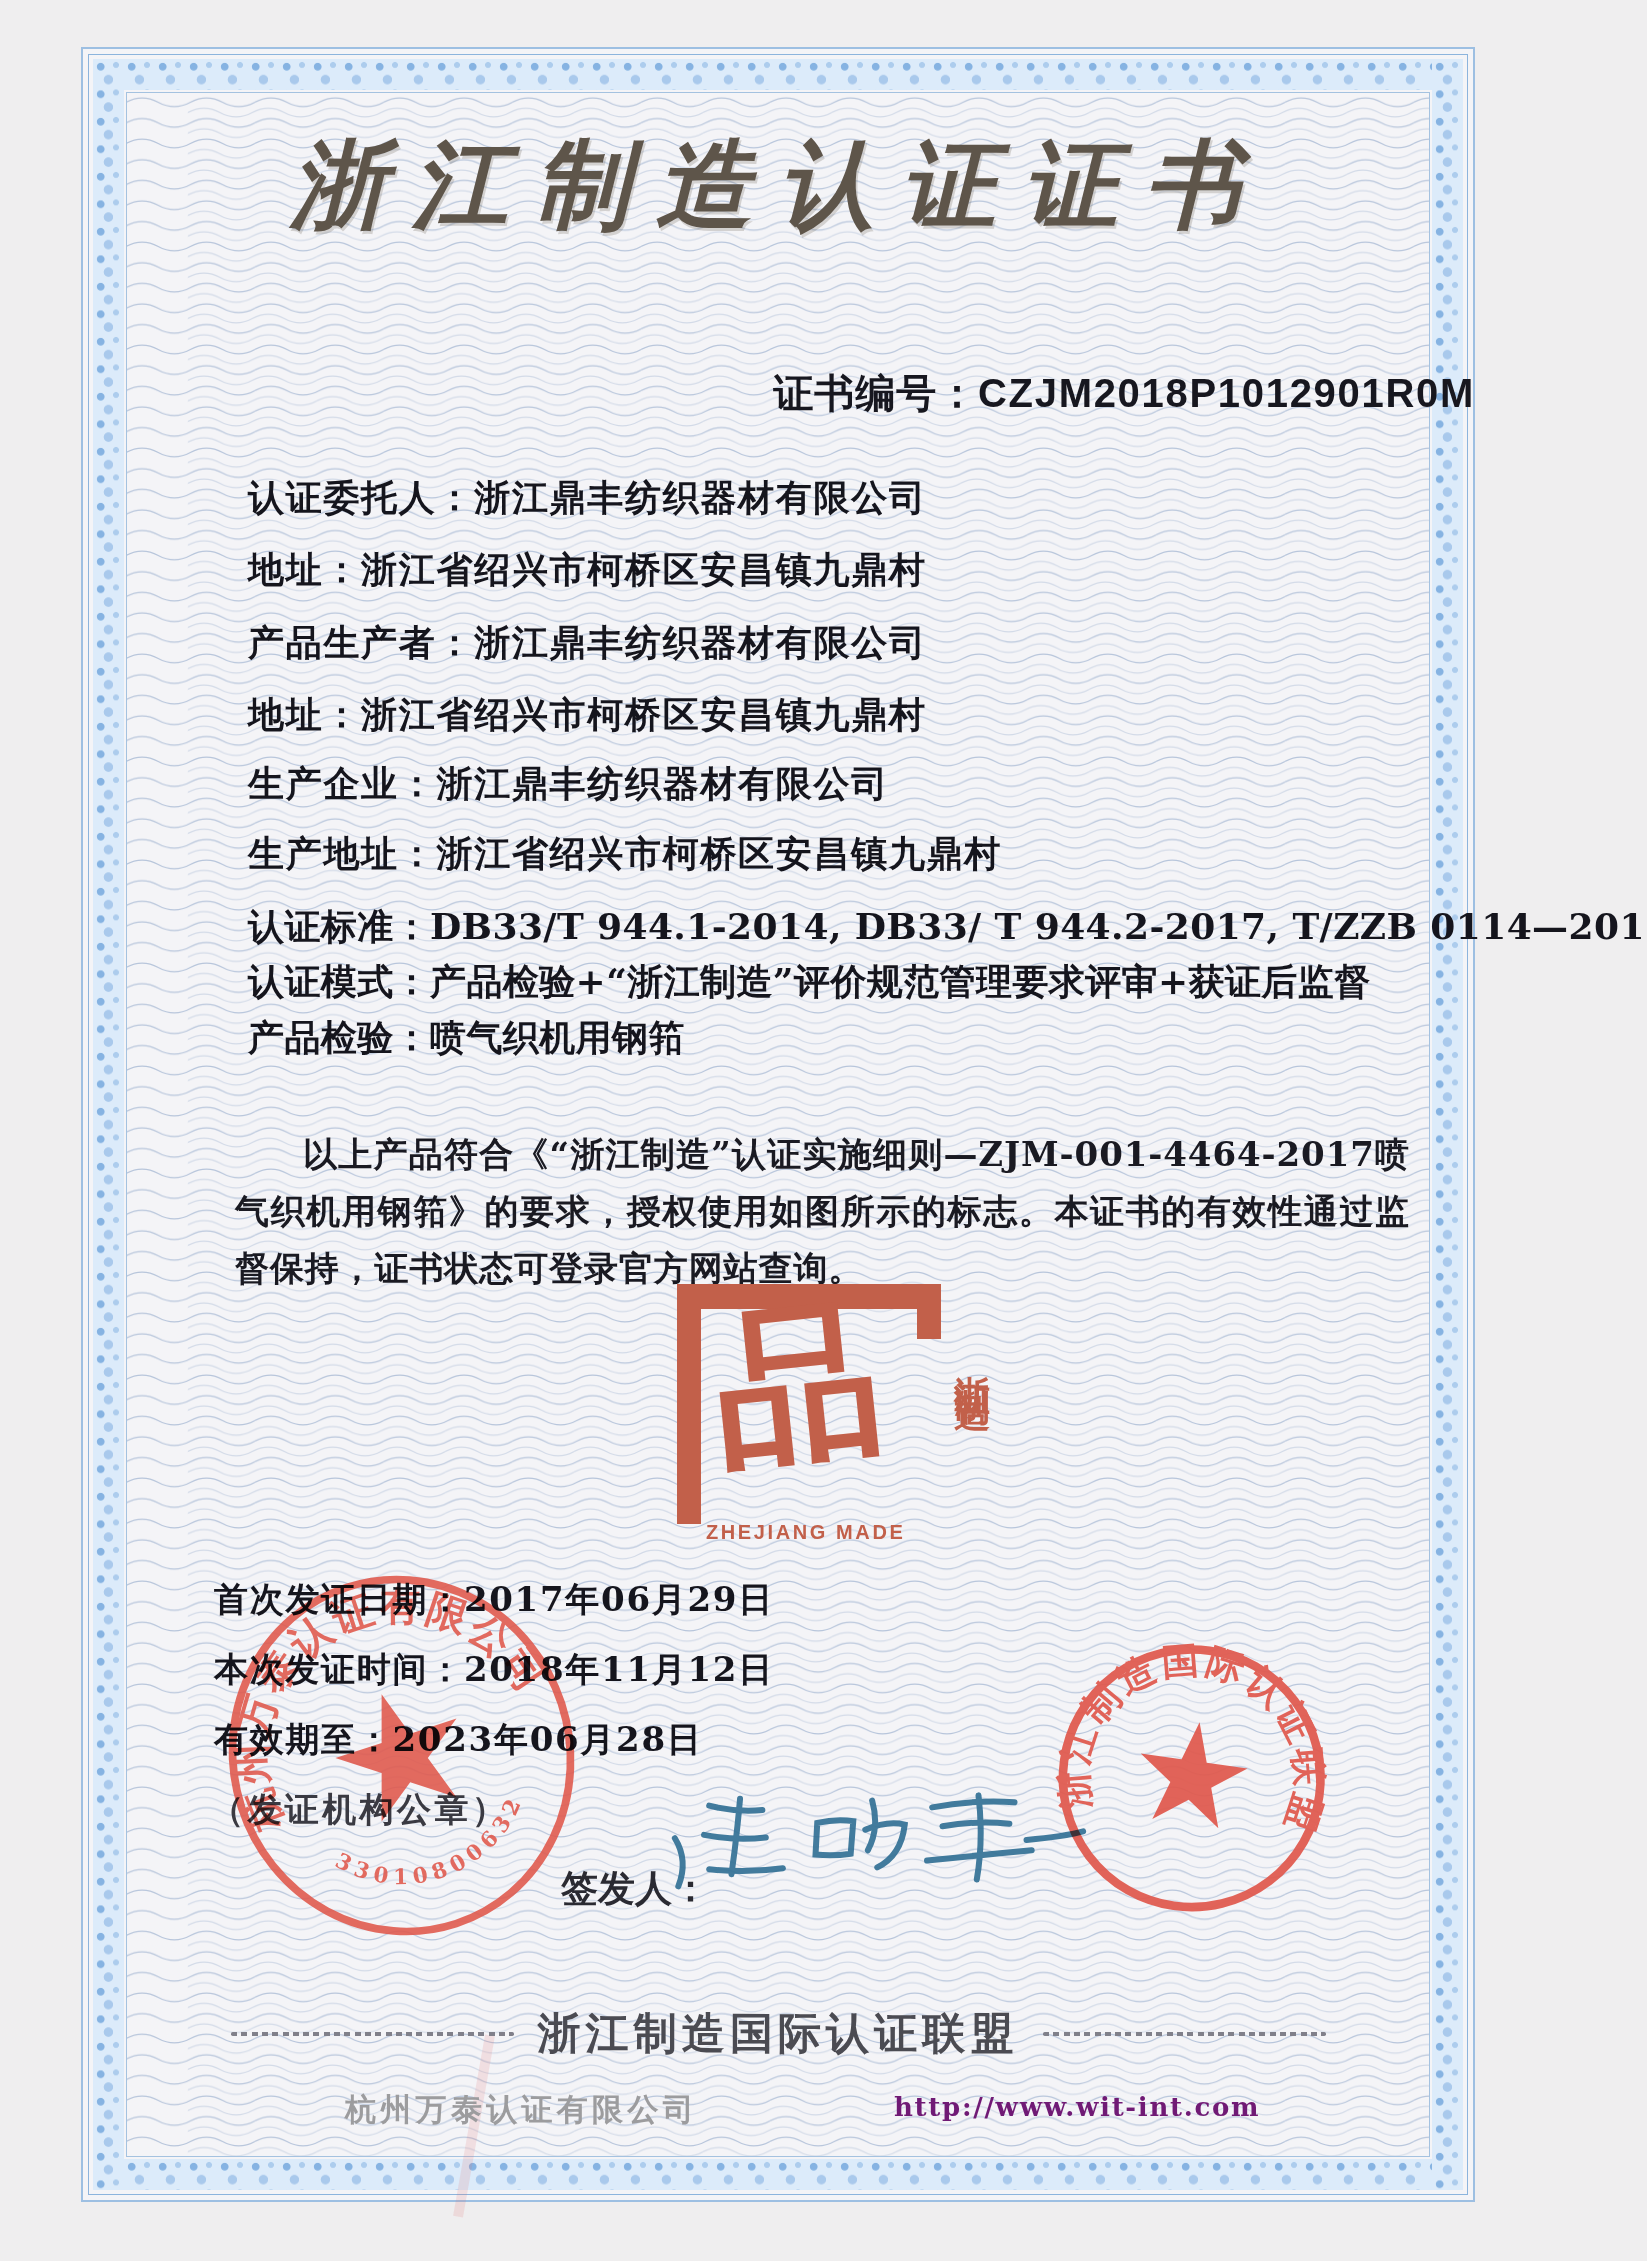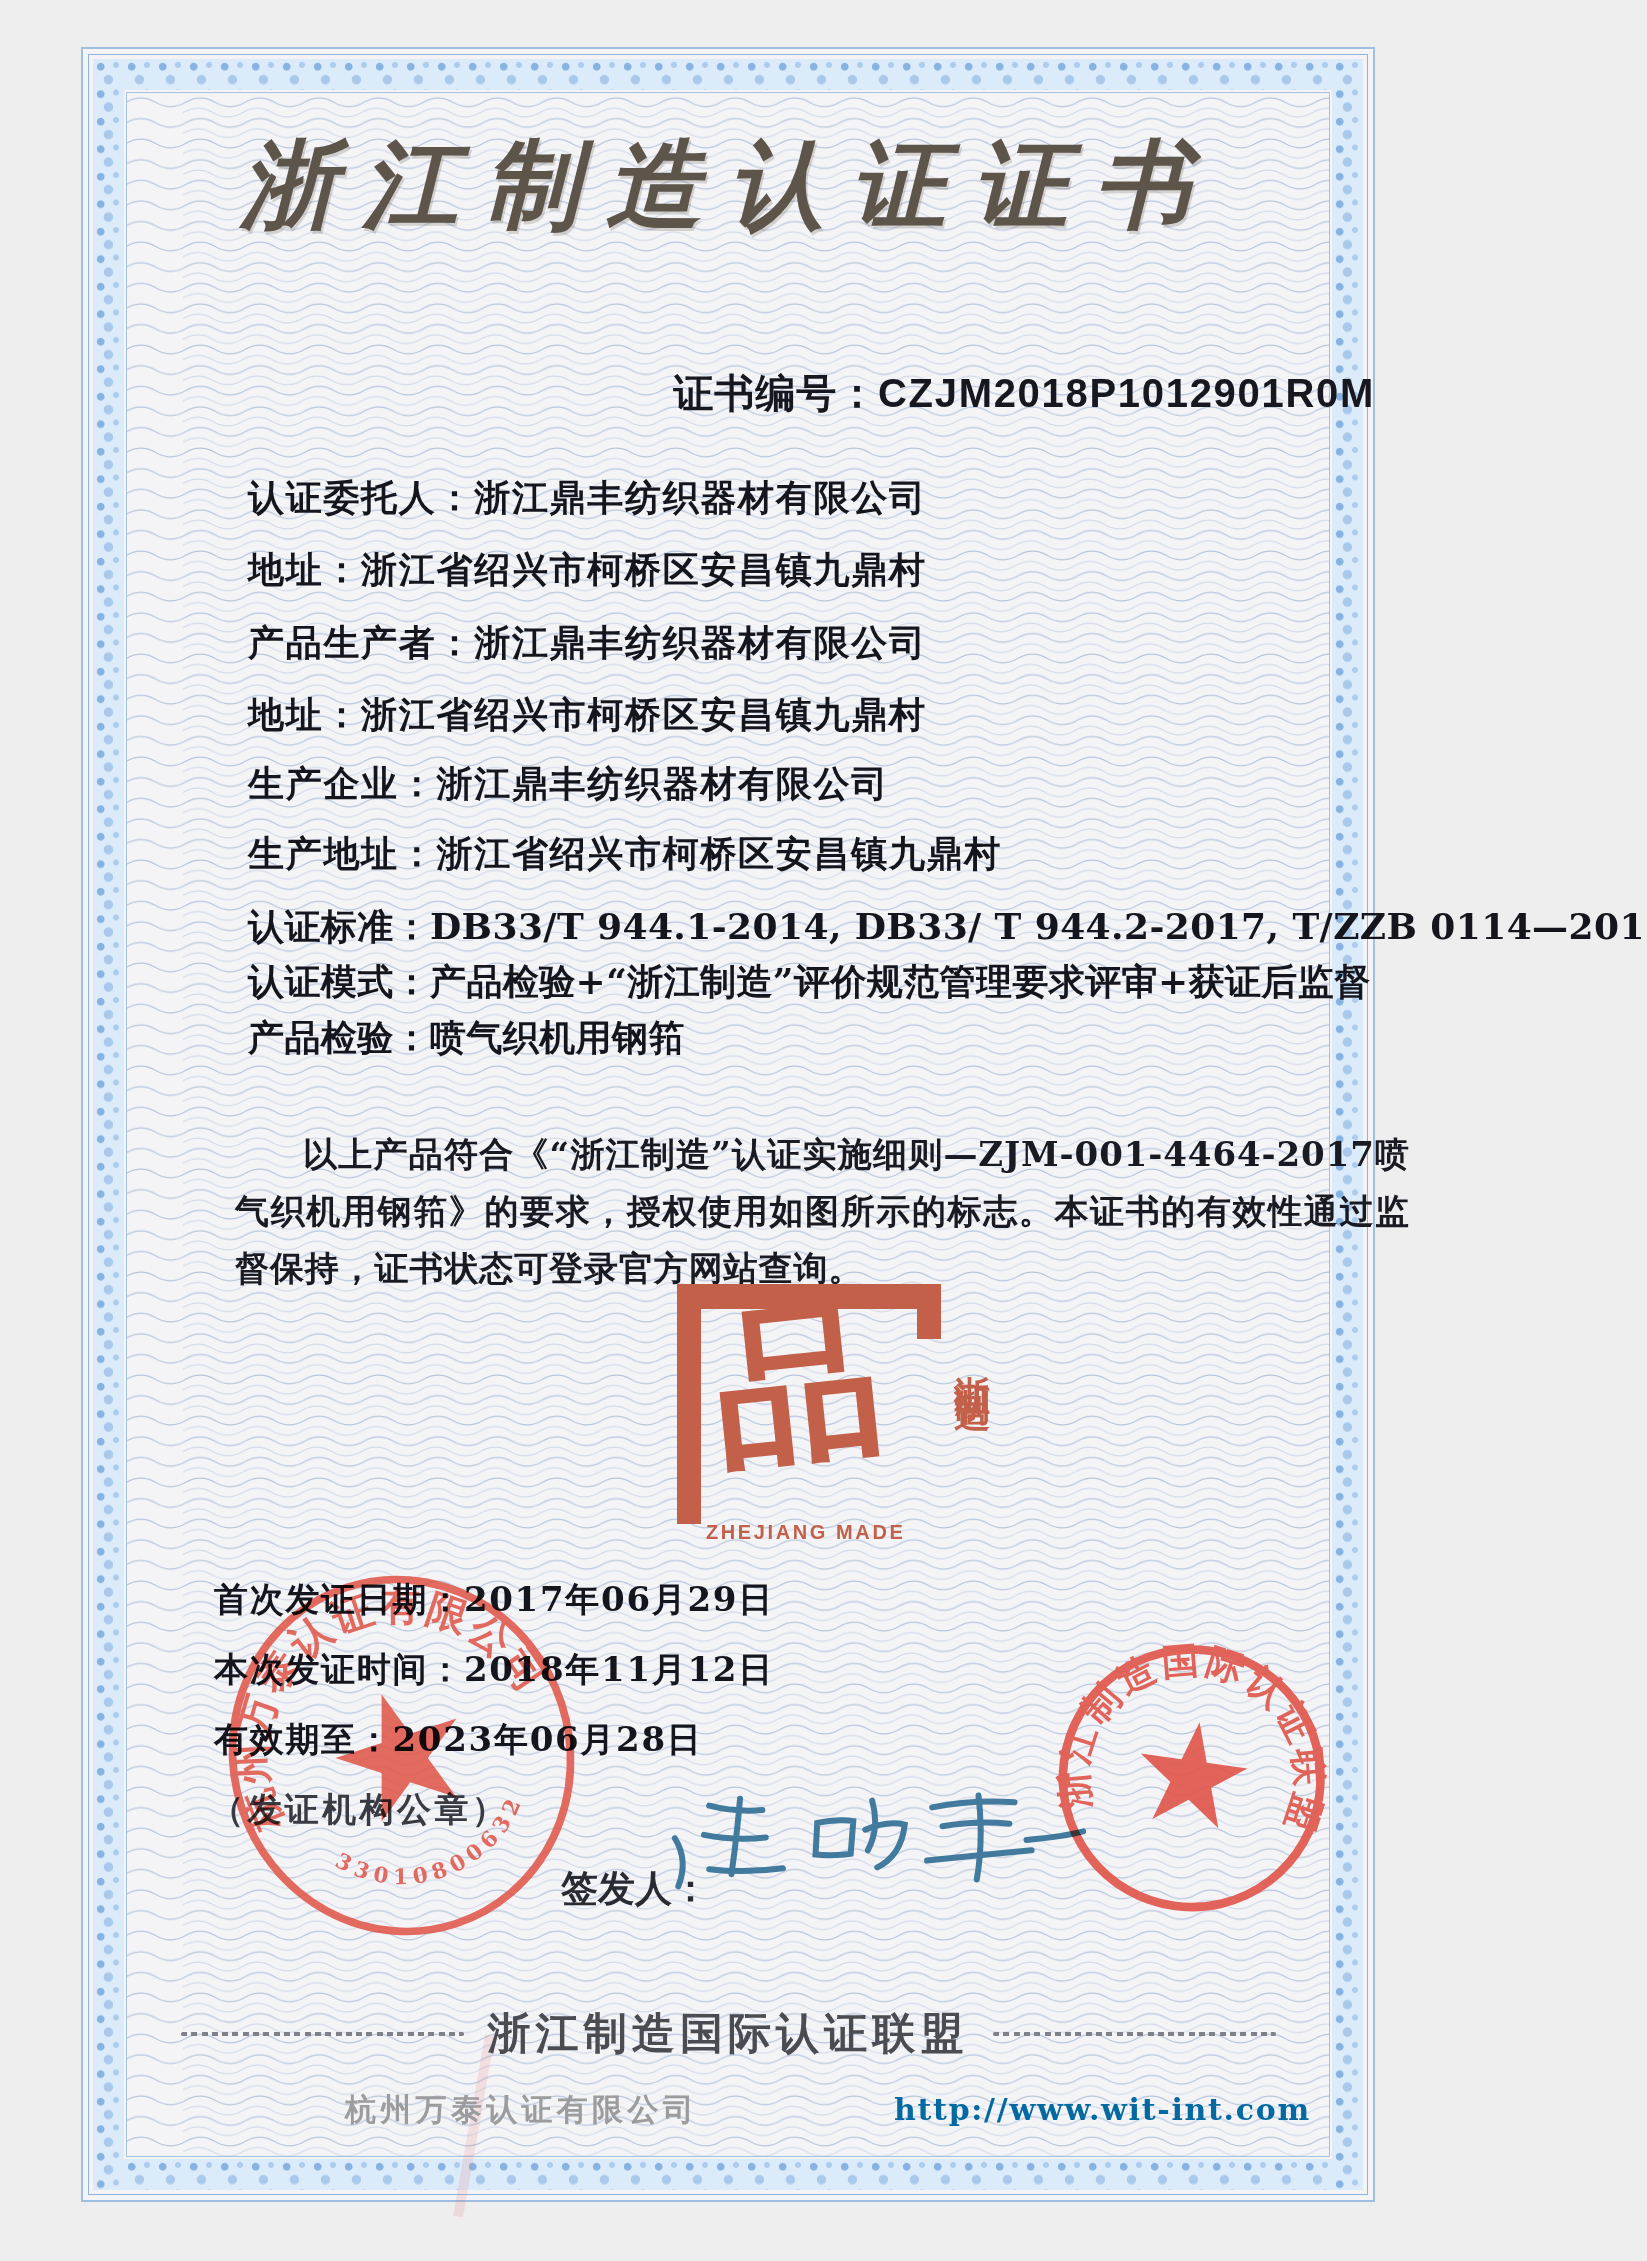--- a/index.html
+++ b/index.html
@@ -1,18 +1,18 @@
 <!DOCTYPE html>
 <html style="font-size:13.7px"><head>
 <meta charset="utf-8">
 <style>
   html,body{margin:0;padding:0;background:#e7e6e8;}
   .page{position:relative;width:1647px;height:2261px;background:#efeeef;overflow:hidden;
         font-family:"DejaVu Serif","Liberation Serif",serif;}
-  .cert{position:absolute;left:81px;top:47px;width:1294px;height:2155px;background:#f4f4f7;}
+  .cert{position:absolute;left:81px;top:47px;width:1394px;height:2155px;background:#f4f4f7;}
   .b-outer{position:absolute;inset:0;border:2.6px solid #9dbfe2;pointer-events:none;}
   .b-line{position:absolute;inset:6.9px;border:1.7px solid #8cb4dd;pointer-events:none;}
   .band{position:absolute;background-color:#dcebfa;
         background-image:
           radial-gradient(circle at 7.7px 7.7px,#86b3e2 3.4px,transparent 4.3px),
           radial-gradient(circle at 23px 6px,rgba(134,179,226,.55) 2.6px,transparent 3.4px),
           radial-gradient(circle at 15.4px 20.6px,#a9c9ec 4.3px,transparent 5.1px);
         background-size:31px 27.5px;pointer-events:none;}
   .band-top{left:12px;right:12px;top:12px;height:31px;}
   .band-bottom{left:12px;right:12px;bottom:12px;height:31px;}
@@ -59,21 +59,21 @@
   .seal-right{left:969px;top:1587px;opacity:.92;}
 
   .alliance{position:absolute;top:1958px;left:0;width:100%;display:flex;align-items:center;
             justify-content:center;gap:24px;}
   .flourish{width:283px;height:3.4px;border-radius:1.7px;
             background:repeating-linear-gradient(90deg,#80808a 0 6px,transparent 6px 10.3px);}
   .alliance .txt{font-size:43px;font-weight:700;color:#4b4b52;letter-spacing:5.1px;}
 
   .f-company{position:absolute;left:264px;top:2042px;font-size:31px;color:#9c9c9e;
              letter-spacing:4.3px;font-weight:600;}
-  .f-url{position:absolute;left:813px;top:2045px;font-size:30px;color:#0369a1;
+  .f-url{position:absolute;left:813px;top:2045px;font-size:26px;color:#701a75;
          letter-spacing:1.7px;font-weight:600;text-align:center;}
   .bleed{position:absolute;left:388px;top:1987px;width:10.3px;height:184px;
          background:rgba(224,110,110,.16);transform:rotate(10deg);z-index:1;}
 </style>
 </head>
 <body>
 
 <div class="page">
   <div class="cert">
 

